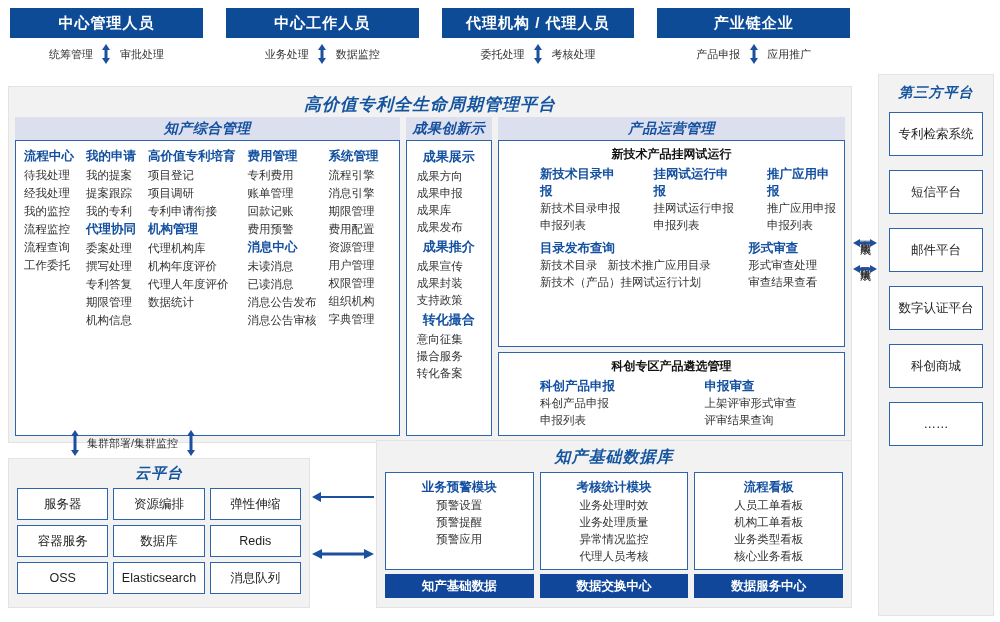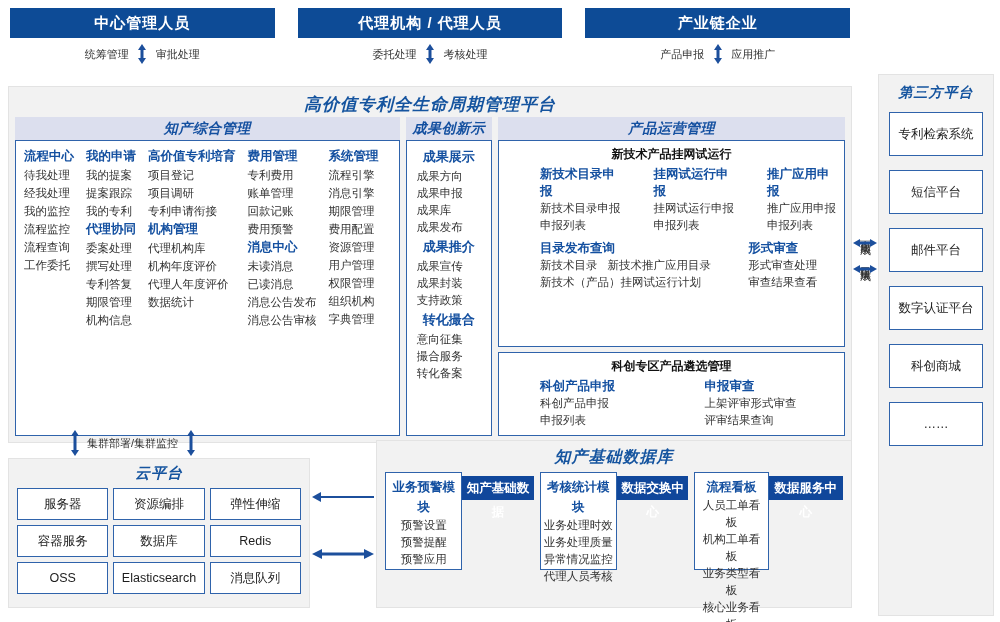--- a/index.html
+++ b/index.html
@@ -129,21 +129,21 @@
     border-top:5.5px solid transparent;border-bottom:5.5px solid transparent;border-left:10px solid #1c4f9c;}
   .arrow-both i{position:absolute;left:8px;top:50%;transform:translateY(-50%);width:46px;height:3px;background:#1c4f9c;display:block;}
 
   
   .db{
     position:absolute;left:376px;top:440px;width:474px;height:166px;
     background:#f2f2f2;border:1px solid #e3e3e3;
   }
   .db-title{text-align:center;font-weight:bold;font-style:italic;color:#15549f;font-size:16px;padding-top:6px;letter-spacing:1px;}
   .db-cols{display:flex;gap:6px;padding:4px 8px 0;}
-  .db-col{flex:1;display:flex;flex-direction:row;border-radius:32px;}
+  .db-col{flex:1;display:flex;flex-direction:column;border-radius:32px;}
   .db-card{border:1.5px solid #2f63ab;background:#fff;padding:4px 2px 6px;height:98px;box-sizing:border-box;}
   .db-card-title{text-align:center;font-weight:bold;font-size:12.5px;color:#1450a0;line-height:20px;}
   .db-card-item{text-align:center;font-size:11.5px;color:#333;line-height:17px;}
   .db-foot{
     margin-top:4px;background:#10479b;color:#fff;font-weight:bold;font-size:12.5px;
     height:24px;line-height:24px;text-align:center;
   }
 </style>
 </head>
 <body>
@@ -152,20 +152,30 @@
 
   <div class="roles">
     <div class="role-col">
       <div class="role-head">中心管理人员</div>
       <div class="role-sub">
         <span>统筹管理</span>
         <span class="arrow-v">
             <i></i>
           </span>
         <span>审批处理</span>
+      </div>
+    </div>
+    <div class="role-col">
+      <div class="role-head">中心工作人员</div>
+      <div class="role-sub">
+        <span>业务处理</span>
+        <span class="arrow-v">
+            <i></i>
+          </span>
+        <span>数据监控</span>
       </div>
     </div>
     <div class="role-col">
       <div class="role-head">代理机构 / 代理人员</div>
       <div class="role-sub">
         <span>委托处理</span>
         <span class="arrow-v">
             <i></i>
           </span>
         <span>考核处理</span>

